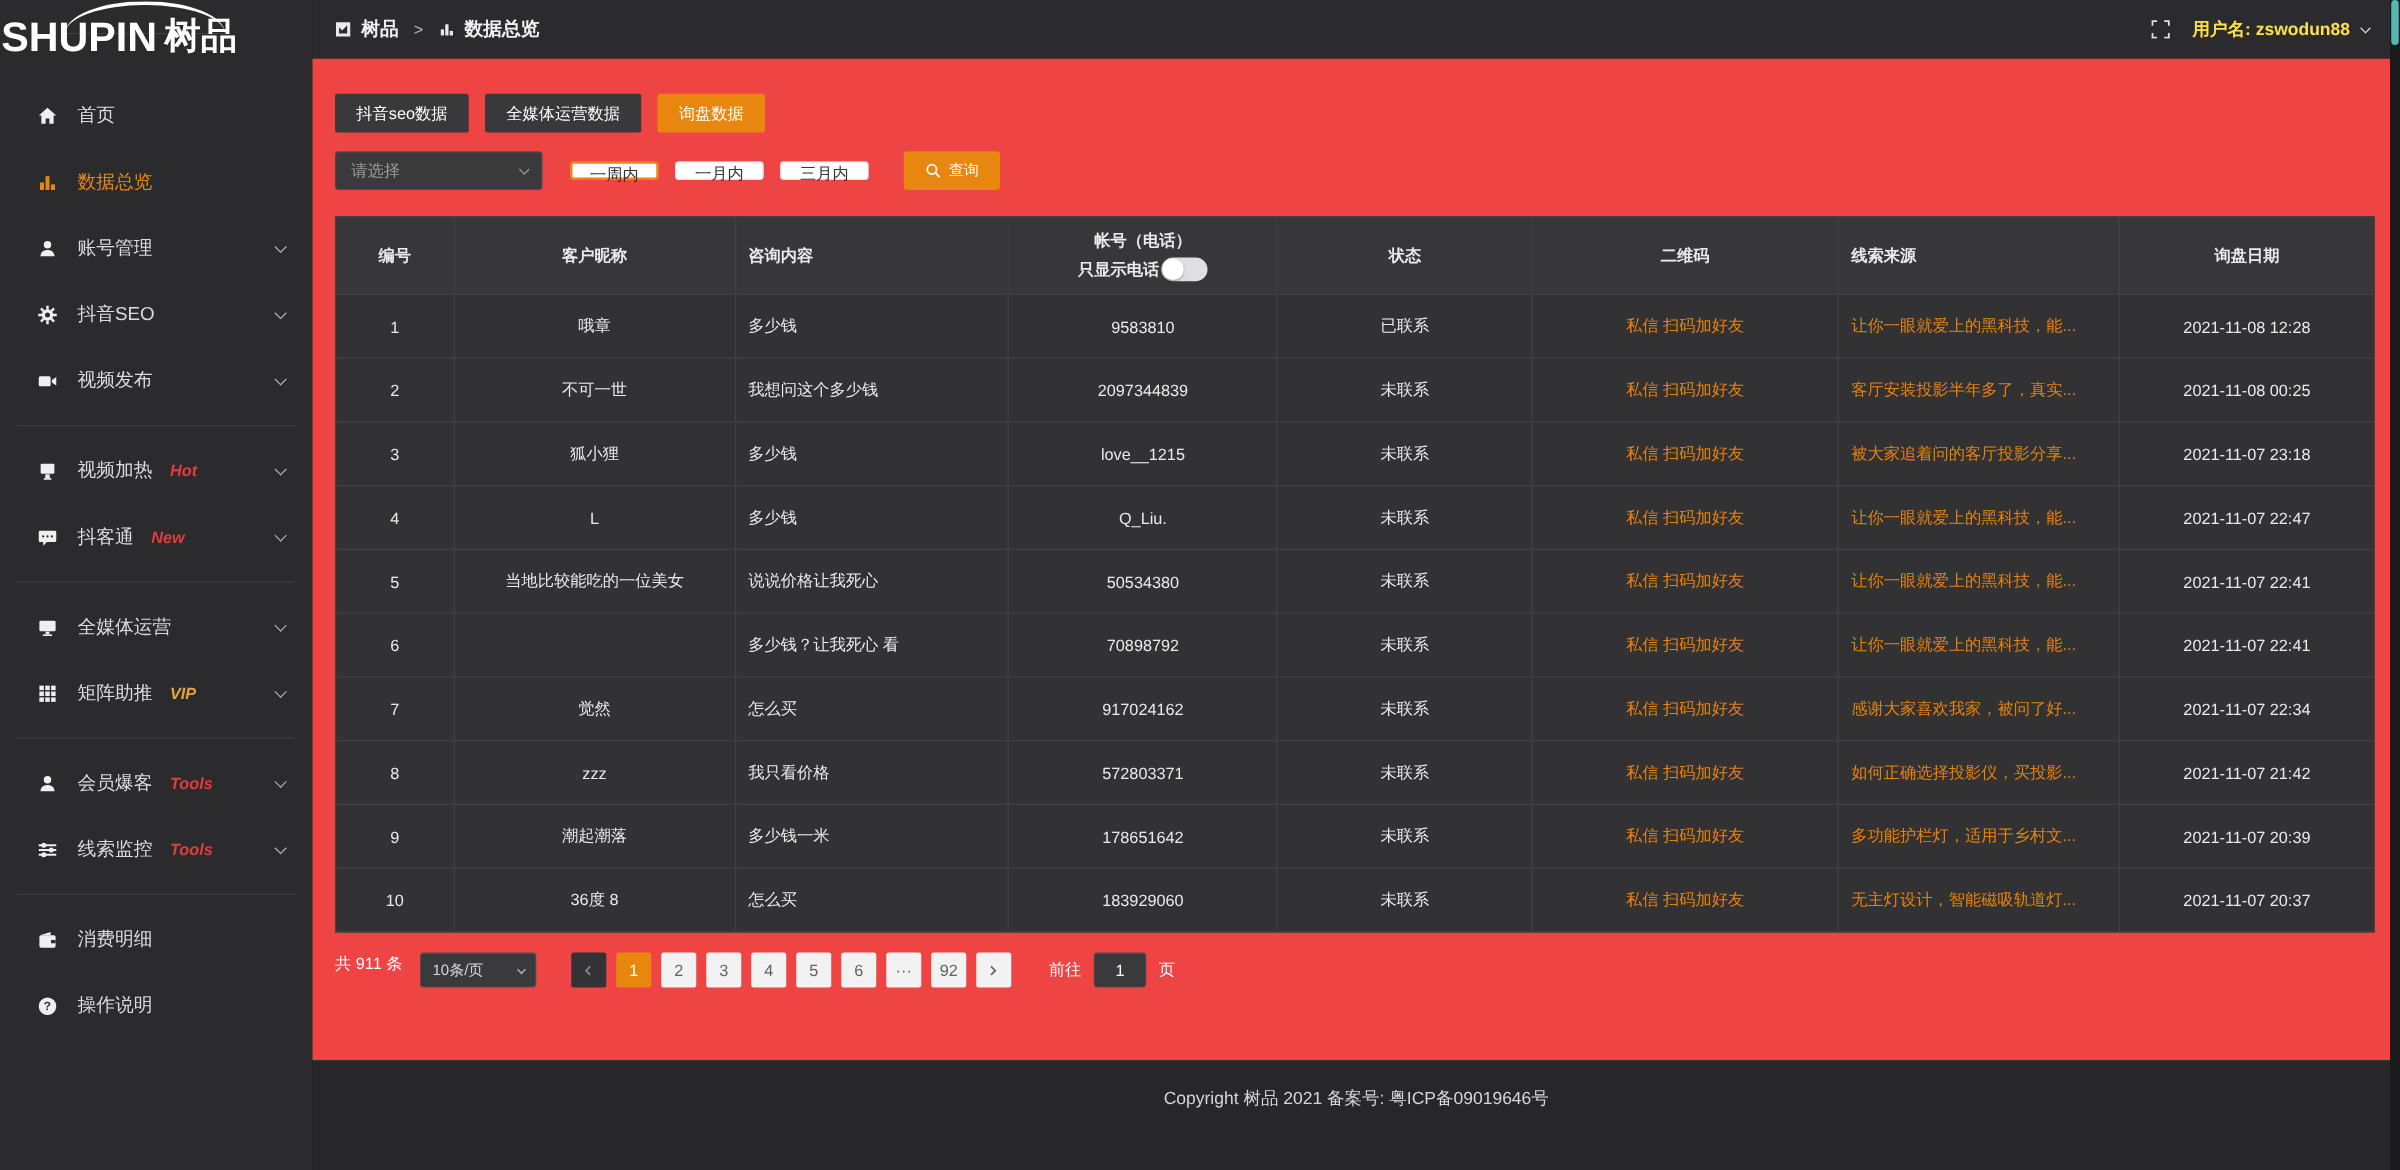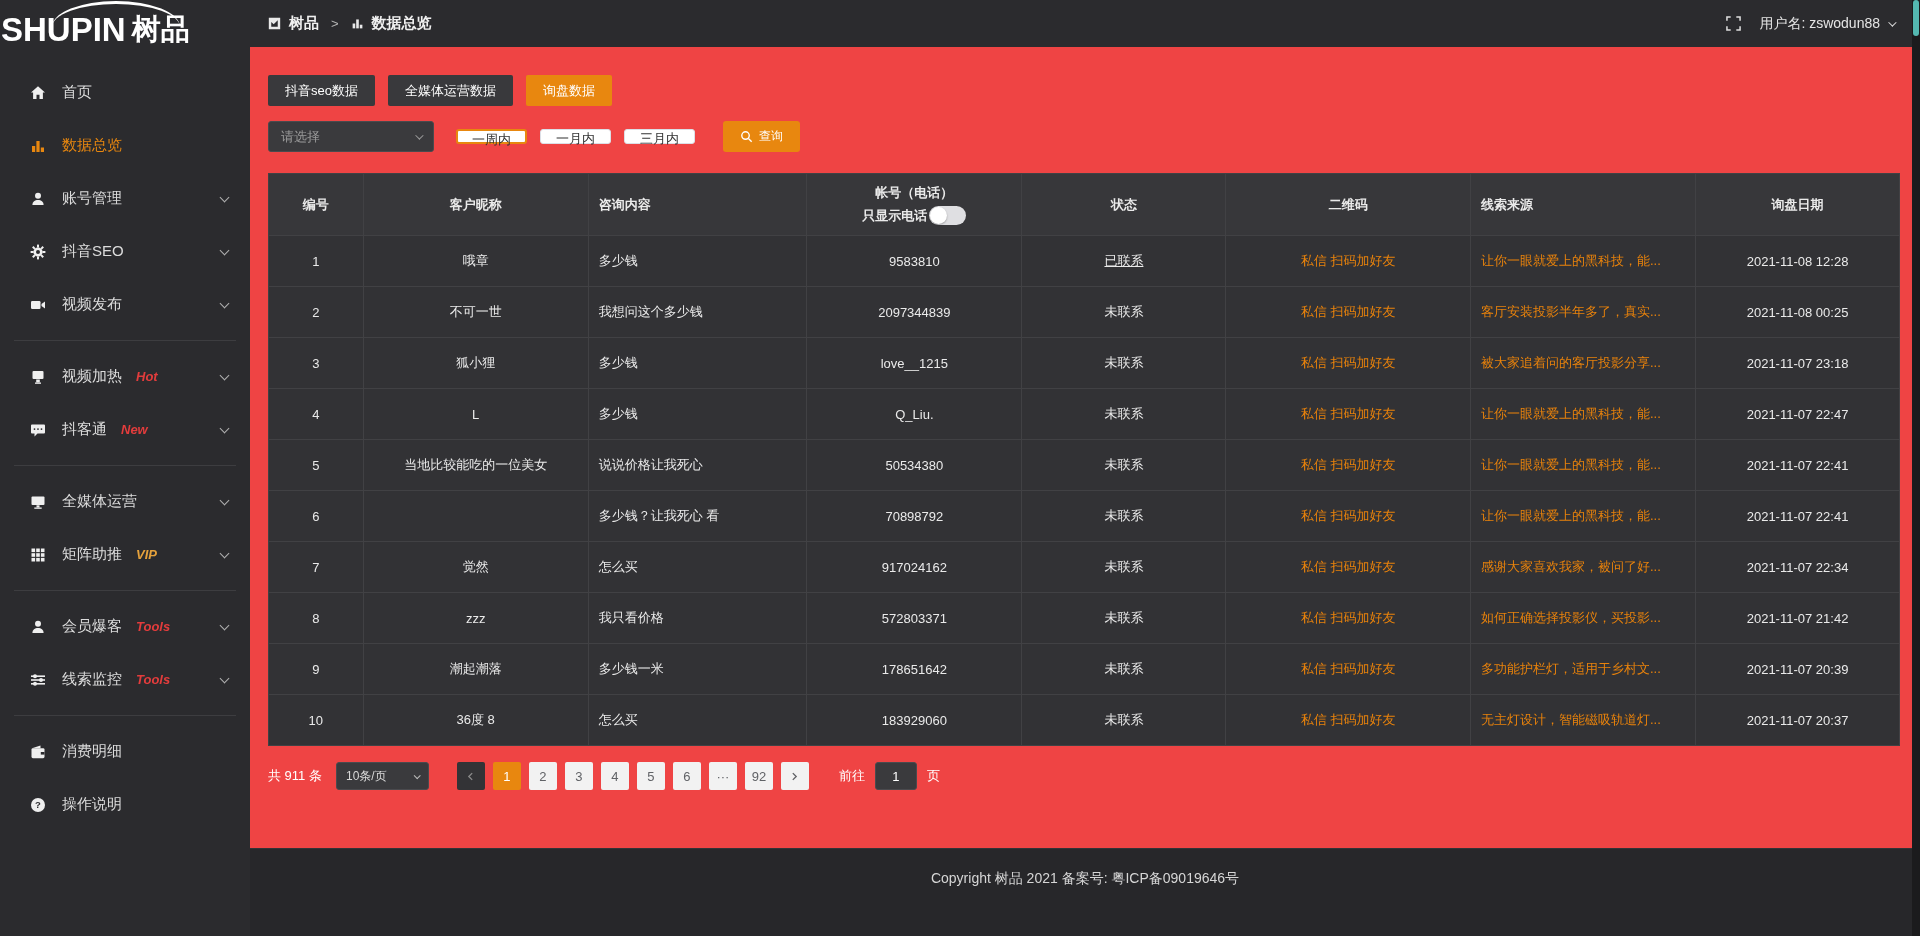--- a/index.html
+++ b/index.html
@@ -31,21 +31,21 @@
   .menu-divider { height:1px; background:#3d3d40; margin:9px 14px; }
 
   
   .main { flex:1; display:flex; flex-direction:column; min-width:0; }
   .topbar { height:47px; background:#2b2b2e; display:flex; align-items:center; justify-content:space-between; padding:0 26px 0 18px; flex-shrink:0; }
   .crumb { display:flex; align-items:center; gap:8px; font-size:15px; color:#f0f0f0; font-weight:bold; }
   .crumb .sep { color:#b5b5b5; font-weight:normal; font-size:13px; margin:0 4px; }
   .crumb .c-icon { display:flex; color:#e9e9e9; }
   .userbox { display:flex; align-items:center; gap:18px; }
   .fs-icon { display:flex; color:#e0e0e0; cursor:pointer; }
-  .username { font-size:14px; color:#e5e5e5; display:flex; align-items:center; cursor:pointer; }
+  .username { font-size:14px; color:#fde047; display:flex; align-items:center; cursor:pointer;font-weight:bold; }
   .username .chev2 { width:6px; height:6px; border-right:1.5px solid #ddd; border-bottom:1.5px solid #ddd; transform:rotate(45deg) translateY(-2px); margin-left:8px; }
 
   .content { flex:1; padding:28px 20px 0 18px; background:#ef4444; }
 
   
   .tabs { display:flex; gap:13px; }
   .tab { height:31px; padding:0 17px; display:flex; align-items:center; background:#39393c; color:#fff; font-size:13px; border:none; border-radius:2px; cursor:pointer; font-family:inherit; }
   .tab.active { background:#e8870f; }
 
   
@@ -61,29 +61,29 @@
 
   
   .table-wrap { margin-top:21px; }
   table.data-table { width:100%; border-collapse:collapse; table-layout:fixed; background:#323235; border:1px solid #46464a; }
   .data-table th, .data-table td { border:1px solid #414144; font-size:13px; color:#eaeaea; text-align:center;
     padding:0 10px; overflow:hidden; white-space:nowrap; text-overflow:ellipsis; }
   .data-table thead th { height:62px; background:#37373a; font-weight:bold; }
   .data-table tbody td { height:51px; }
   .al { text-align:left !important; }
   .orange { color:#e8820b !important; }
-  .status-contacted { color:#ffffff;text-decoration:underline; }
+  .status-contacted { color:#ffffff; }
   .status-uncontacted { color:#e8820b; }
   .th-acc { line-height:1.7; }
   .toggle-line { display:flex; align-items:center; justify-content:center; gap:2px; font-weight:bold; }
   .switch { width:37px; height:19px; background:#dfdfe2; border-radius:10px; position:relative; cursor:pointer; display:inline-block; }
   .switch .knob { position:absolute; left:1px; top:1px; width:17px; height:17px; background:#fff; border-radius:50%; box-shadow:0 1px 2px rgba(0,0,0,.3); }
 
   
-  .pagination { display:flex; align-items:center; margin-top:16px; font-size:13px; color:#fff; }
+  .pagination { display:flex; margin-top:16px; font-size:13px; color:#fff; }
   .total { margin-right:14px; }
   .psize { width:93px; height:28px; background:#3a3a3d; border:1px solid #4a4a4e; border-radius:3px;
     display:flex; align-items:center; justify-content:space-between; padding:0 9px; color:#d8d8d8; font-size:12px; cursor:pointer; margin-right:28px; }
   .psize .chev3 { width:5px; height:5px; border-right:1.5px solid #bbb; border-bottom:1.5px solid #bbb; transform:rotate(45deg) translateY(-1px); }
   .pg-btn { width:28px; height:28px; border:none; border-radius:2px; font-size:13px; cursor:pointer; margin-right:8px; font-family:inherit; display:flex; align-items:center; justify-content:center; }
   .pg-prev { background:#333336; color:#8a8a8a; }
   .pg-next { background:#f2f2f2; color:#606266; }
   .page-btn { width:28px; height:28px; border:none; border-radius:2px; background:#f2f2f2; color:#606266; font-size:13px; cursor:pointer; margin-right:8px; font-family:inherit; }
   .page-btn.active { background:#e8870f; color:#fff; }
   .goto { display:flex; align-items:center; margin-left:22px; gap:10px; }

